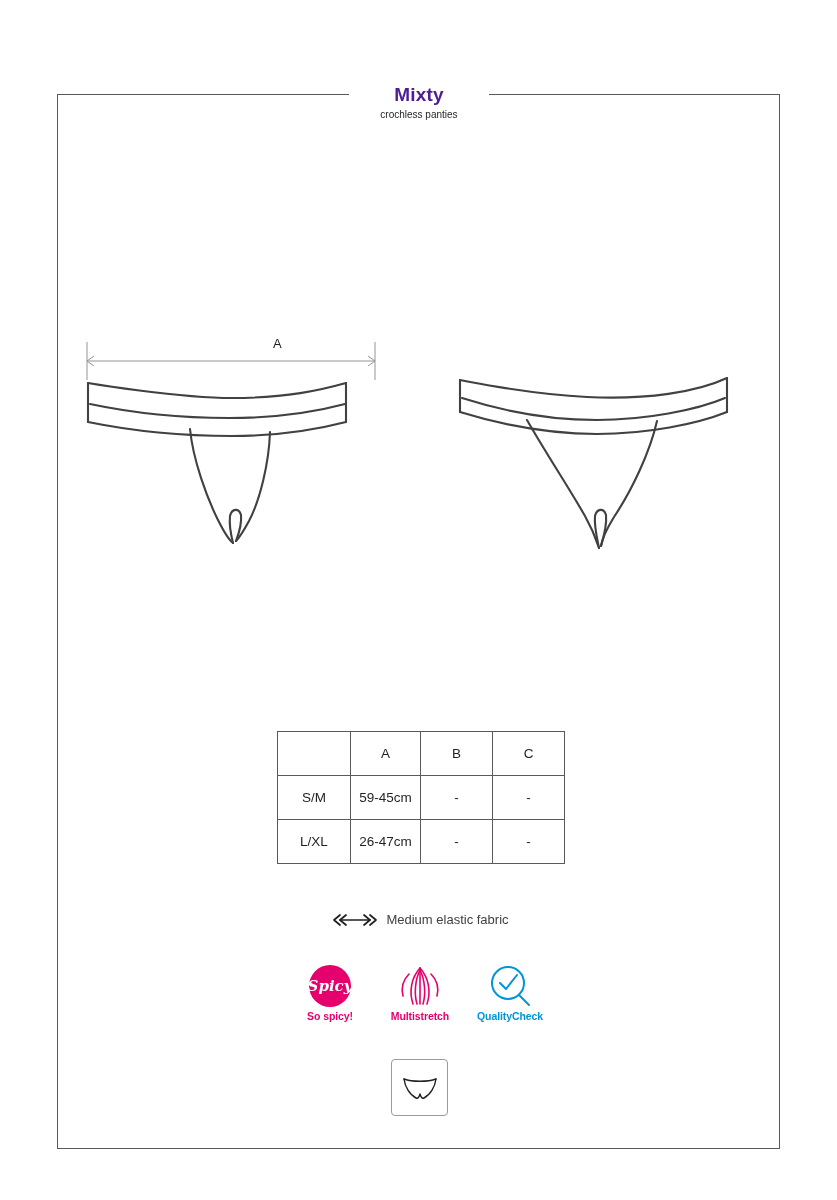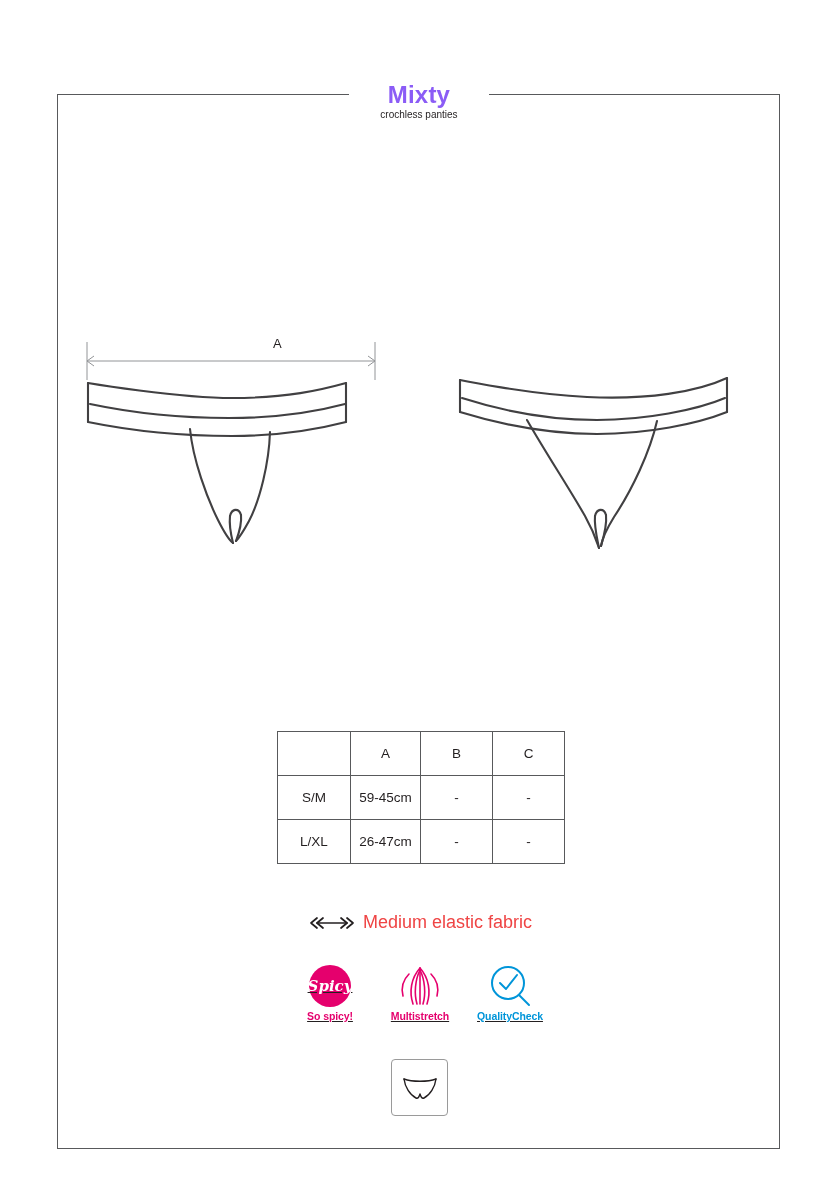--- a/index.html
+++ b/index.html
@@ -39,26 +39,26 @@
     position: absolute;
     left: 349px;
     top: 62px;
     width: 140px;
     height: 68px;
     background: #ffffff;
     text-align: center;
     z-index: 3;
   }
   .title-name {
-    font-size: 24px;
+    font-size: 19px;
     font-weight: bold;
     letter-spacing: 0.2px;
     line-height: 26px;
     margin-top: 20px;
-    color: #8b5cf6;
+    color: #4c1d95;
   }
   .title-sub {
     font-size: 10px;
     line-height: 13px;
     color: #231f20;
   }
 
   
   .drawings {
     position: absolute;
@@ -112,35 +112,34 @@
     position: absolute;
     left: 277px;
     top: 912px;
     width: 287px;
     display: flex;
     align-items: center;
     justify-content: center;
     gap: 8px;
   }
   .elastic-note .txt {
-    font-size: 18px;
-    color: #ef4444;
+    font-size: 13px;
+    color: #404040;
     white-space: nowrap;
   }
 
   
   .badges {
     position: absolute;
     left: 290px;
     top: 962px;
     width: 260px;
     display: flex;
     justify-content: space-between;
     align-items: center;
-    text-decoration: underline;
   }
   .badge {
     width: 80px;
     text-align: center;
   }
   .badge .glyph {
     height: 48px;
     display: flex;
     align-items: center;
     justify-content: center;

